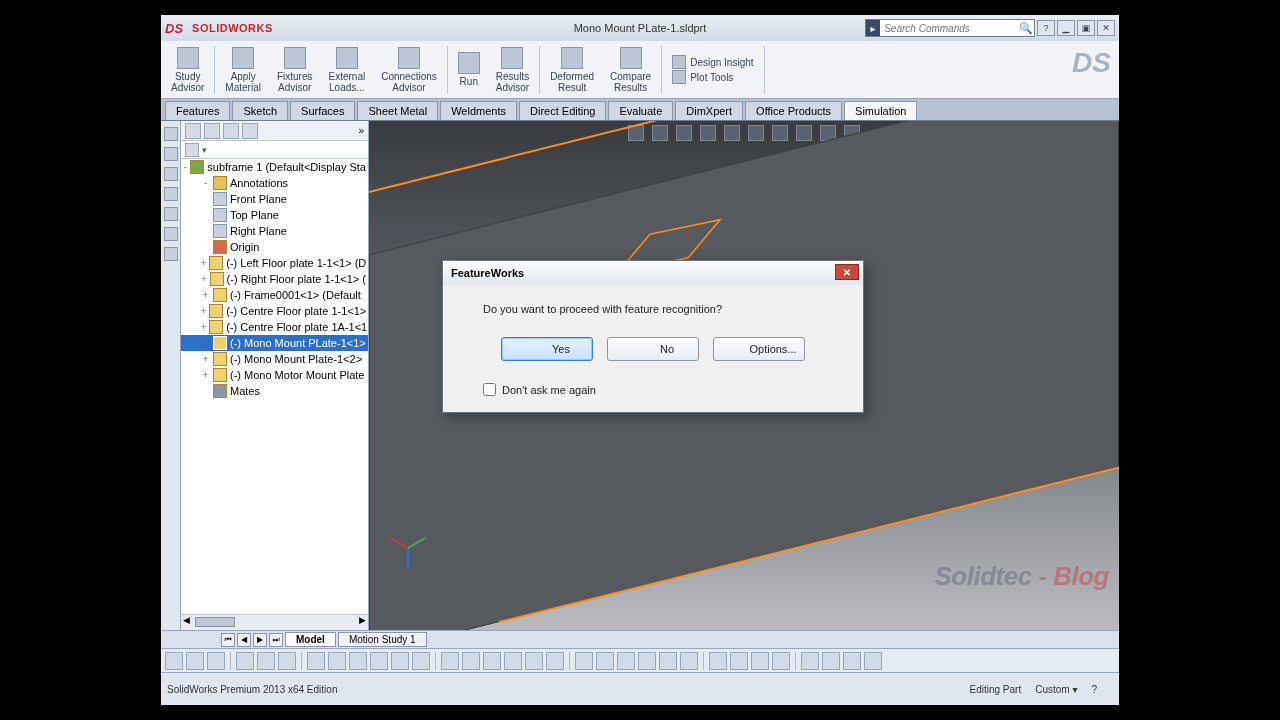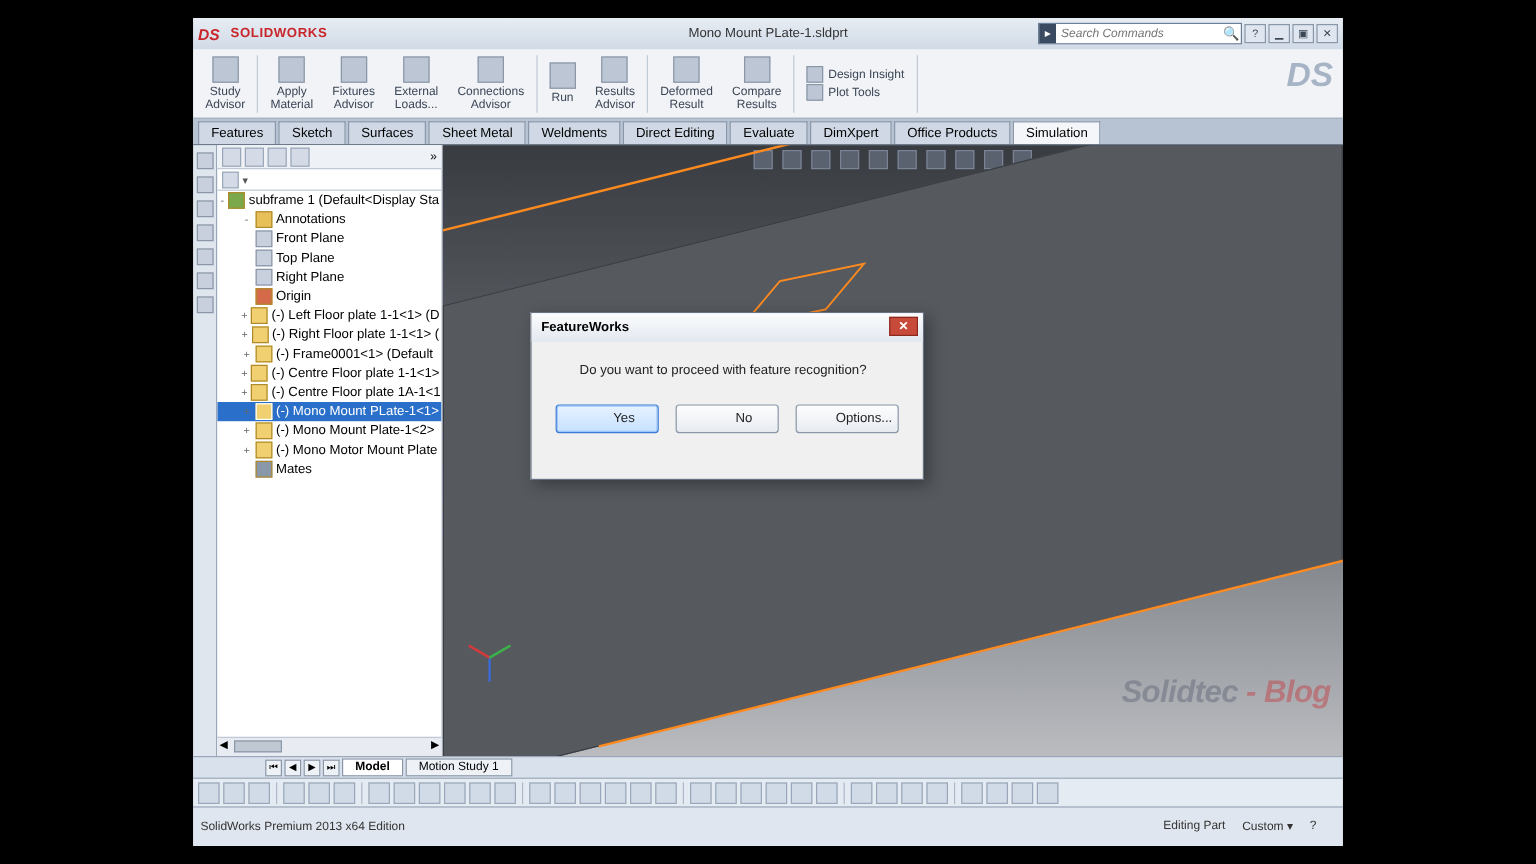--- a/index.html
+++ b/index.html
@@ -61,21 +61,21 @@
 .doc-controls { position:absolute; top:4px; right:6px; display:flex; gap:4px; }
 .doc-controls .dc { width:16px; height:14px; background:#3a4250; color:#dfe4eb; font-size:9px; display:flex; align-items:center; justify-content:center; border:1px solid #555e6e; cursor:pointer; }
 .right-palette { position:absolute; right:2px; top:30px; display:flex; flex-direction:column; gap:4px; }
 .right-palette .rp { width:18px; height:18px; border:1px solid #6a7384; cursor:pointer; }
 .triad { position:absolute; left:20px; bottom:60px; width:40px; height:40px; }
 .triad .ax { position:absolute; left:18px; top:18px; width:2px; height:20px; transform-origin:top center; }
 .plate-part { position:absolute; background:#565a5f; border:1px solid #3a3d42; }
 .highlight-edge { position:absolute; height:2px; background:#ff8a1f; }
 
 
-.dialog { position:absolute; left:442px; top:260px; width:328px; background:#f0f0f0; border:1px solid #6a7384; box-shadow:4px 4px 12px rgba(0,0,0,0.35); }
+.dialog { position:absolute; left:442px; top:260px; width:422px; background:#f0f0f0; border:1px solid #6a7384; box-shadow:4px 4px 12px rgba(0,0,0,0.35); }
 .dialog .dlg-title { height:24px; background:linear-gradient(#fbfcfd,#e3e8f0); display:flex; align-items:center; padding-left:8px; font-size:11px; font-weight:bold; position:relative; }
 .dialog .dlg-close { position:absolute; right:4px; top:3px; width:24px; height:16px; background:#c74a3a; color:#fff; display:flex; align-items:center; justify-content:center; font-size:10px; border:1px solid #8a2a1e; cursor:pointer; }
 .dialog .dlg-body { padding:18px 20px 16px; font-size:11px; color:#222; }
 .dialog .dlg-msg { margin-bottom:22px; margin-left:20px; }
 .dialog .dlg-btns { display:flex; gap:14px; justify-content:center; margin-bottom:22px; }
 .dialog .dlg-btn { width:92px; height:24px; border:1px solid #8a97a8; background:linear-gradient(#fdfdfd,#e7ebf1); font-size:11px; cursor:pointer; display:flex; align-items:center; justify-content:center; border-radius:3px;padding-left:28px; }
 .dialog .dlg-btn.focus { border:1px solid #3a7bd5; background:linear-gradient(#e6f2ff,#c7e1ff); box-shadow:0 0 0 1px #9ec7ff inset; }
 .dialog .dlg-check { display:flex; align-items:center; gap:6px; margin-left:20px; }
 .dialog .dlg-check input { width:13px; height:13px; }
 
@@ -419,14 +419,18 @@
     <span>FeatureWorks</span>
     <div class="dlg-close">✕</div>
   </div>
   <div class="dlg-body">
     <div class="dlg-msg">Do you want to proceed with feature recognition?</div>
     <div class="dlg-btns">
       <div class="dlg-btn focus">Yes</div>
       <div class="dlg-btn">No</div>
       <div class="dlg-btn">Options...</div>
     </div>
+    <label class="dlg-check">
+      <input type="checkbox" style="">
+      <span>Don't ask me again</span>
+    </label>
   </div>
 </div>
 
 </body></html>

